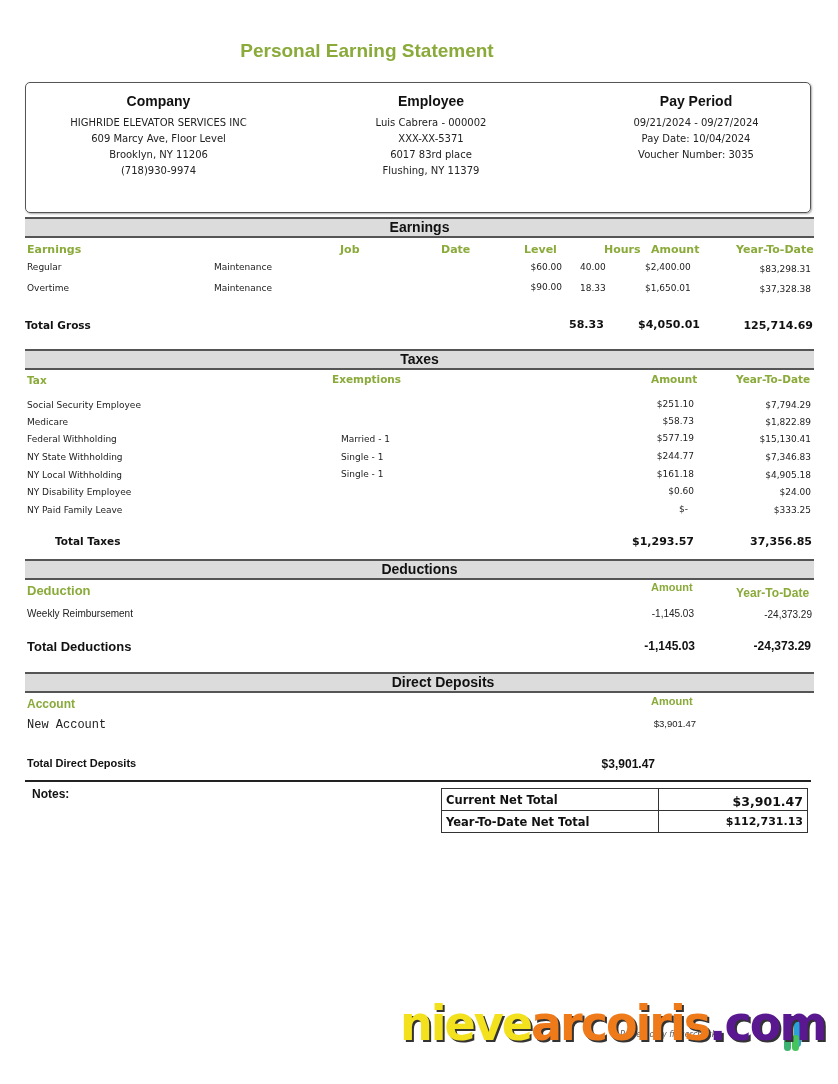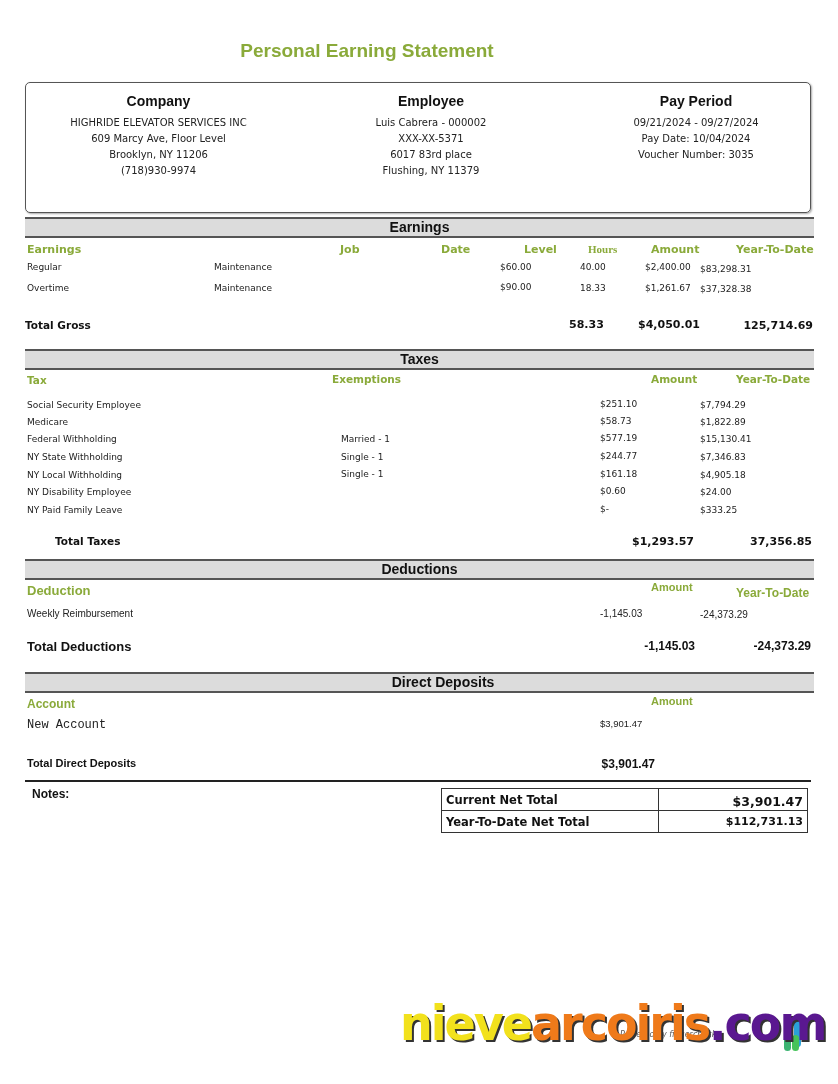--- a/index.html
+++ b/index.html
@@ -12,21 +12,21 @@
     .header-box { left: 25px; top: 82px; width: 786px; height: 131px; border: 1.5px solid #555; border-radius: 5px; box-shadow: 1px 1px 2px #aaa; }
     .hcol { position: absolute; top: 10px; text-align: center; }
     .hcol h3 { font-family: "Liberation Sans", sans-serif; font-size: 14px; font-weight: bold; margin-bottom: 6px; color: #111; }
     .hcol div { font-size: 10px; line-height: 16px; color: #222; }
 
     .section-bar { left: 25px; width: 789px; height: 21px; background: #dcdcdc; border-top: 2px solid #555; border-bottom: 2px solid #555; text-align: center; font-family: "Liberation Sans", sans-serif; font-weight: bold; font-size: 14px; line-height: 17px; color: #111; }
 
     .green { color: #8aaa3a; font-weight: bold; font-size: 11px; font-family: "DejaVu Sans", sans-serif; }
     .green-l { color: #8aaa3a; font-weight: bold; font-size: 12px; font-family: "Liberation Sans", sans-serif; }
     .cell { font-size: 9px; color: #222; }
-    .cellr { font-size: 9px; color: #222; text-align: left; }
+    .cellr { font-size: 9px; color: #222; text-align: right; }
     .tot { font-size: 11px; font-weight: bold; color: #111; }
     .totl { font-size: 12px; font-weight: bold; color: #111; font-family: "Liberation Sans", sans-serif; }
 
     .divider { left: 25px; width: 786px; height: 2px; background: #222; }
 
     .net-table { left: 441px; top: 788px; width: 367px; border-collapse: collapse; border: 1.5px solid #333; }
     .net-table td { border: 1px solid #333; height: 22px; font-weight: bold; font-size: 11.5px; padding: 0 4px; }
     .net-table td.v { text-align: right; }
 
     .watermark { left: 400px; top: 996px; font-family: "DejaVu Sans", sans-serif; font-weight: 900; font-size: 46px; letter-spacing: -2px; transform: scaleY(1.05); text-shadow: 2px 2px 0 #333; }
@@ -63,36 +63,36 @@
     <div>Voucher Number: 3035</div>
   </div>
 </div>
 
 <div class="abs section-bar" style="top:217px;">Earnings</div>
 
 <div class="abs green" style="left:27px;top:243px;">Earnings</div>
 <div class="abs green" style="left:340px;top:243px;">Job</div>
 <div class="abs green" style="left:441px;top:243px;">Date</div>
 <div class="abs green" style="left:524px;top:243px;">Level</div>
-<div class="abs green" style="left:588px;top:243px;font-family:Liberation Serif, serif;">Hours</div>
+<div class="abs green" style="left:604px;top:243px;">Hours</div>
 <div class="abs green" style="left:651px;top:243px;">Amount</div>
 <div class="abs green" style="left:736px;top:243px;">Year-To-Date</div>
 
 <div class="abs cell" style="left:27px;top:262px;">Regular</div>
 <div class="abs cell" style="left:214px;top:262px;">Maintenance</div>
 <div class="abs cellr" style="left:500px;width:62px;top:262px;">$60.00</div>
 <div class="abs cell" style="left:580px;top:262px;">40.00</div>
 <div class="abs cell" style="left:645px;top:262px;">$2,400.00</div>
 <div class="abs cellr" style="left:700px;width:111px;top:264px;">$83,298.31</div>
 
 <div class="abs cell" style="left:27px;top:283px;">Overtime</div>
 <div class="abs cell" style="left:214px;top:283px;">Maintenance</div>
 <div class="abs cellr" style="left:500px;width:62px;top:282px;">$90.00</div>
 <div class="abs cell" style="left:580px;top:283px;">18.33</div>
-<div class="abs cell" style="left:645px;top:283px;">$1,261.67</div>
+<div class="abs cell" style="left:645px;top:283px;">$1,650.01</div>
 <div class="abs cellr" style="left:700px;width:111px;top:284px;">$37,328.38</div>
 
 <div class="abs tot" style="left:25px;top:319px;font-size:10.5px;">Total Gross</div>
 <div class="abs tot" style="left:569px;top:318px;">58.33</div>
 <div class="abs tot" style="left:638px;top:318px;">$4,050.01</div>
 <div class="abs tot" style="right:25px;top:319px;">125,714.69</div>
 
 <div class="abs section-bar" style="top:349px;">Taxes</div>
 
 <div class="abs green" style="left:27px;top:374px;font-size:10.5px;">Tax</div>

